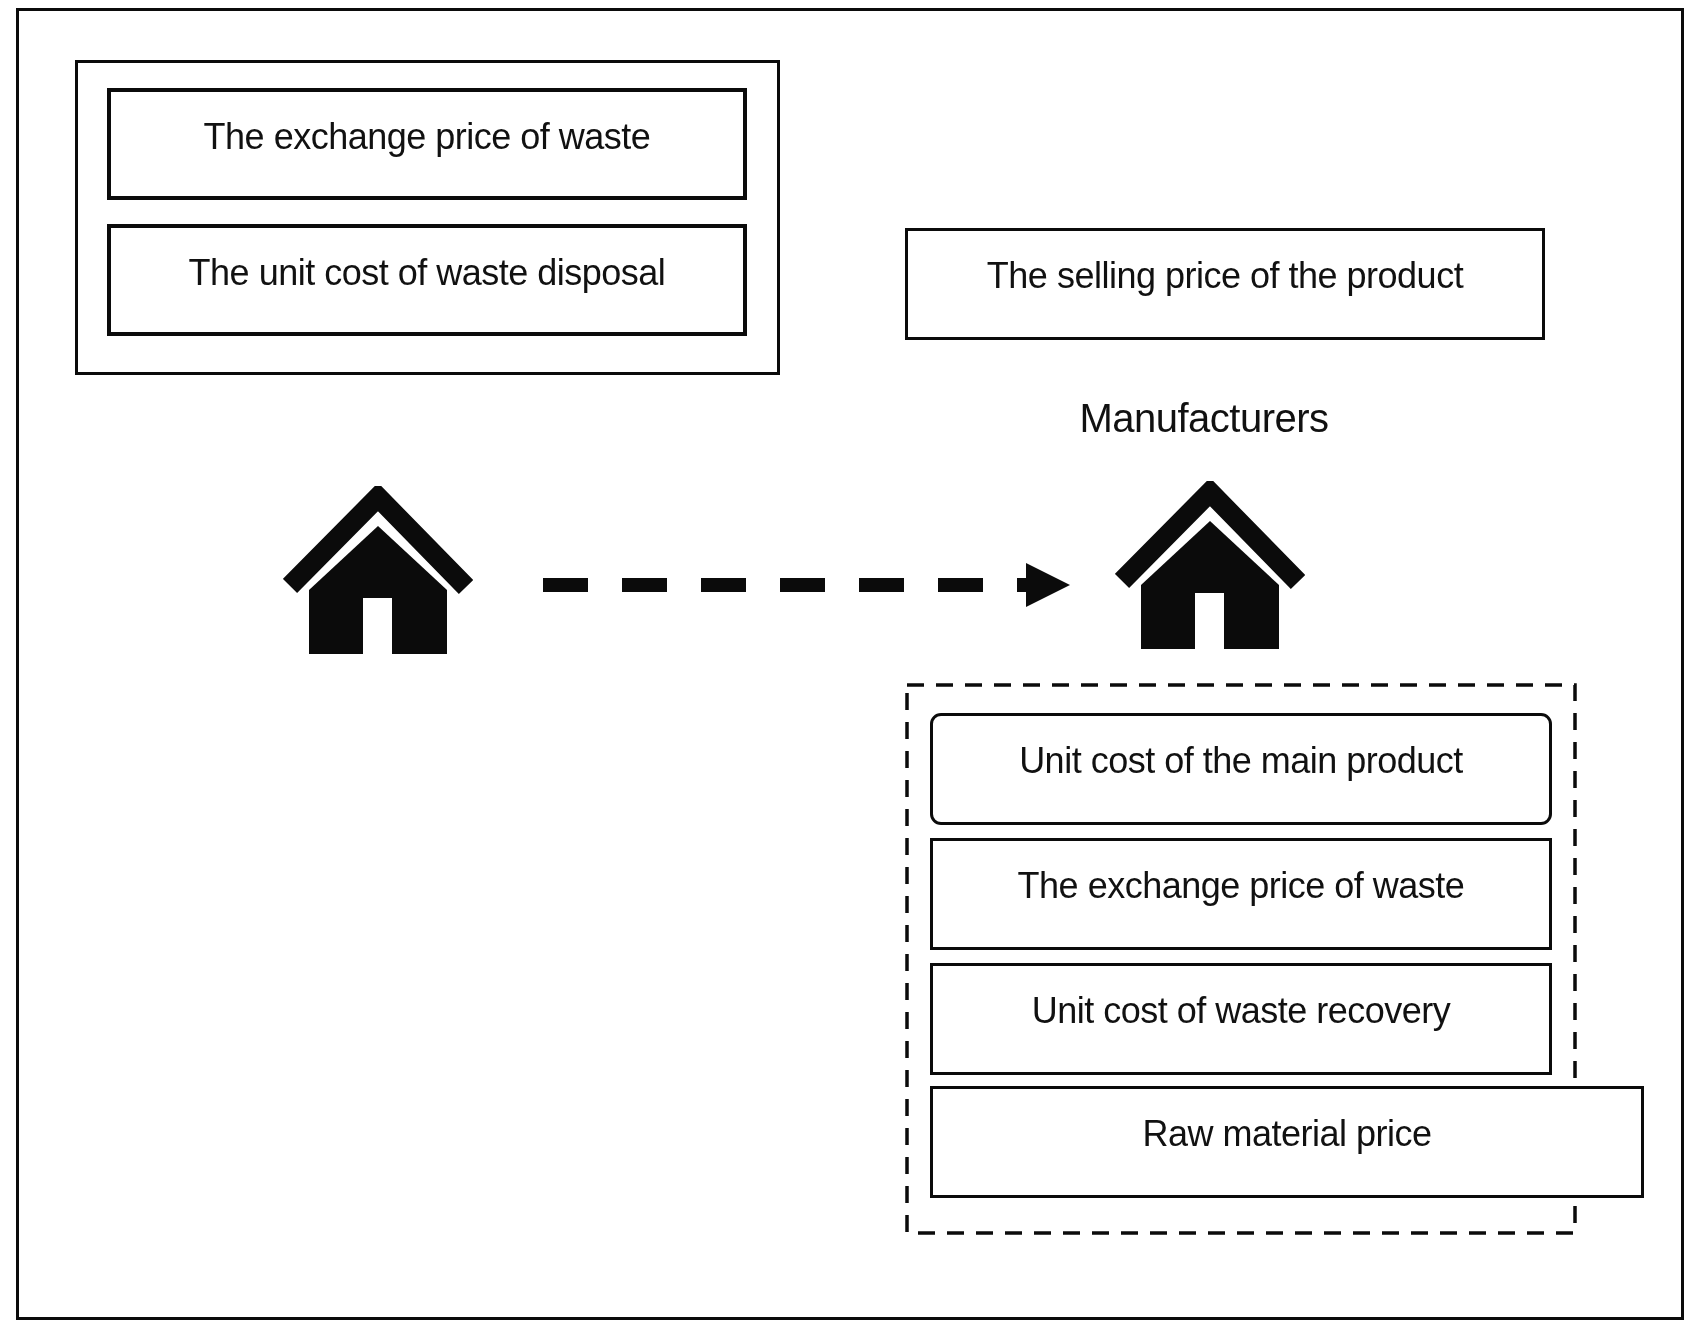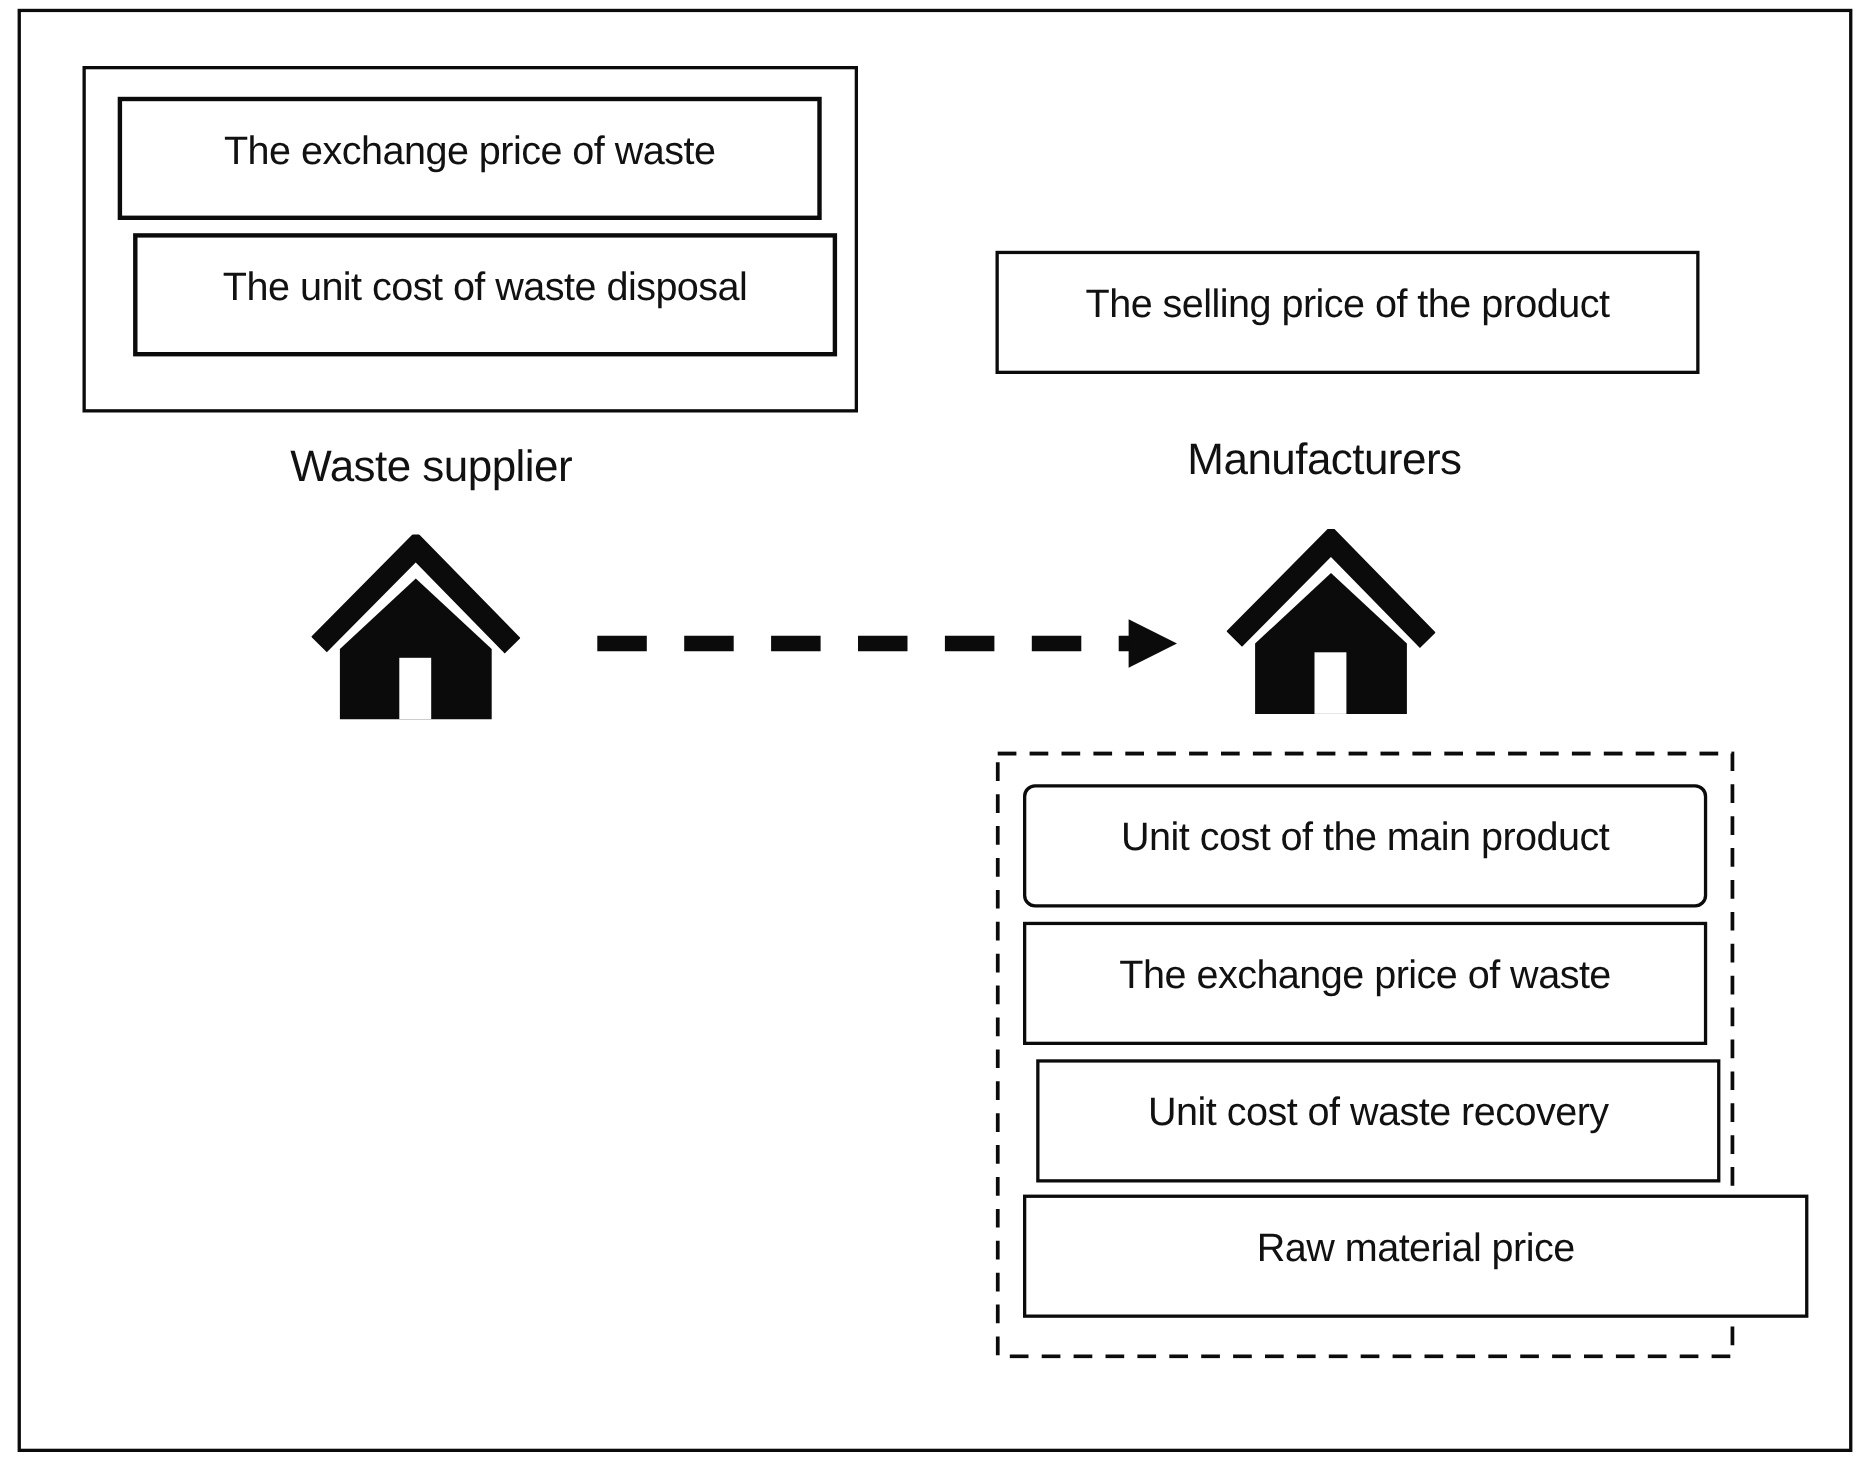--- a/index.html
+++ b/index.html
@@ -45,26 +45,25 @@
 </style>
 </head>
 <body>
 
 <div class="canvas">
 
   <div class="outer-frame"></div>
 
   <div class="group-box" style="left:75px;top:60px;width:705px;height:315px;">
     <div class="factor-box" style="left:29px;top:25px;width:640px;height:112px;border-width:4px;">The exchange price of waste</div>
-    <div class="factor-box" style="left:29px;top:149px;width:640px;height:112px;border-width:4px;margin-left:14px;">The unit cost of waste disposal</div>
+    <div class="factor-box" style="left:29px;top:161px;width:640px;height:112px;border-width:4px;">The unit cost of waste disposal</div>
   </div>
 
   <div class="price-box" style="left:905px;top:228px;width:640px;height:112px;">The selling price of the product</div>
 
-  <div class="entity-label" style="left:392px;top:402px;">Waste supplier</div>
   <div class="entity-label" style="left:1204px;top:396px;">Manufacturers</div>
 
   <svg class="house" style="left:283px;top:486px;" width="190" height="168" viewBox="0 0 190 168" aria-hidden="true">
     <polyline points="7,100 95,11 183,101" fill="none" stroke="#0b0b0b" stroke-width="20"></polyline>
     <polygon points="26,104 95,40 164,104 164,168 26,168" fill="#0b0b0b"></polygon>
     <rect x="80" y="112" width="29" height="56" fill="#ffffff"></rect>
   </svg>
 
   <svg class="house" style="left:1115px;top:481px;" width="190" height="168" viewBox="0 0 190 168" aria-hidden="true">
     <polyline points="7,100 95,11 183,101" fill="none" stroke="#0b0b0b" stroke-width="20"></polyline>
@@ -76,17 +75,17 @@
     <line x1="3" y1="30" x2="487" y2="30" stroke="#0b0b0b" stroke-width="14" stroke-dasharray="45 34"></line>
     <polygon points="486,8 530,30 486,52" fill="#0b0b0b"></polygon>
   </svg>
 
   <div class="group-box dashed" style="left:905px;top:683px;width:672px;height:552px;">
     <svg class="dash-rect" width="672" height="552" viewBox="0 0 672 552" aria-hidden="true">
       <rect x="2" y="2" width="668" height="548" fill="none" stroke="#0b0b0b" stroke-width="3.5" stroke-dasharray="17 12"></rect>
     </svg>
     <div class="factor-box" style="left:25px;top:30px;width:622px;height:112px;border-radius:11px;">Unit cost of the main product</div>
     <div class="factor-box" style="left:25px;top:155px;width:622px;height:112px;">The exchange price of waste</div>
-    <div class="factor-box" style="left:25px;top:280px;width:622px;height:112px;margin-left:12px;">Unit cost of waste recovery</div>
+    <div class="factor-box" style="left:25px;top:280px;width:622px;height:112px;">Unit cost of waste recovery</div>
     <div class="factor-box" style="left:25px;top:403px;width:714px;height:112px;">Raw material price</div>
   </div>
 
 </div>
 
 </body></html>

